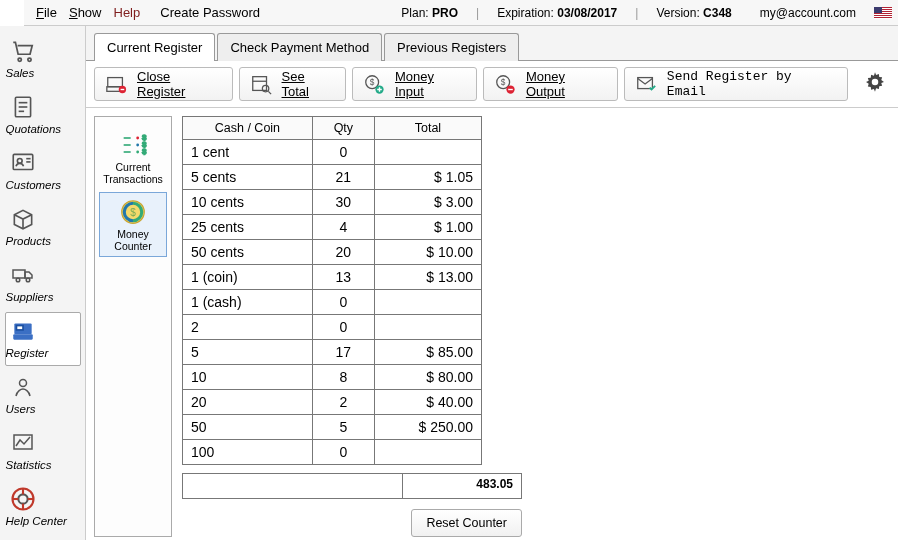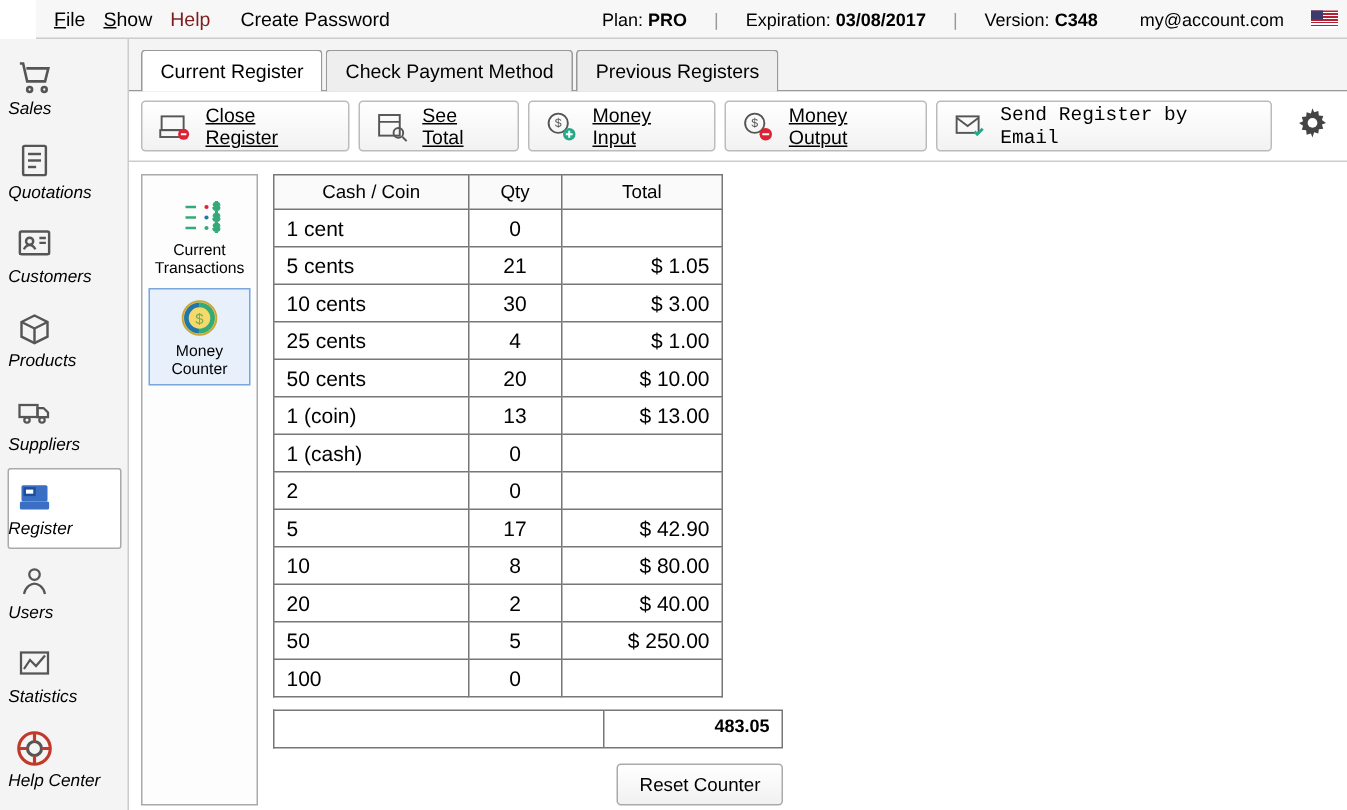--- a/index.html
+++ b/index.html
@@ -318,21 +318,21 @@
                 <td class="tot"></td>
               </tr>
               <tr>
                 <td class="name">2</td>
                 <td class="qty">0</td>
                 <td class="tot"></td>
               </tr>
               <tr>
                 <td class="name">5</td>
                 <td class="qty">17</td>
-                <td class="tot">$ 42.90</td>
+                <td class="tot">$ 85.00</td>
               </tr>
               <tr>
                 <td class="name">10</td>
                 <td class="qty">8</td>
                 <td class="tot">$ 80.00</td>
               </tr>
               <tr>
                 <td class="name">20</td>
                 <td class="qty">2</td>
                 <td class="tot">$ 40.00</td>

